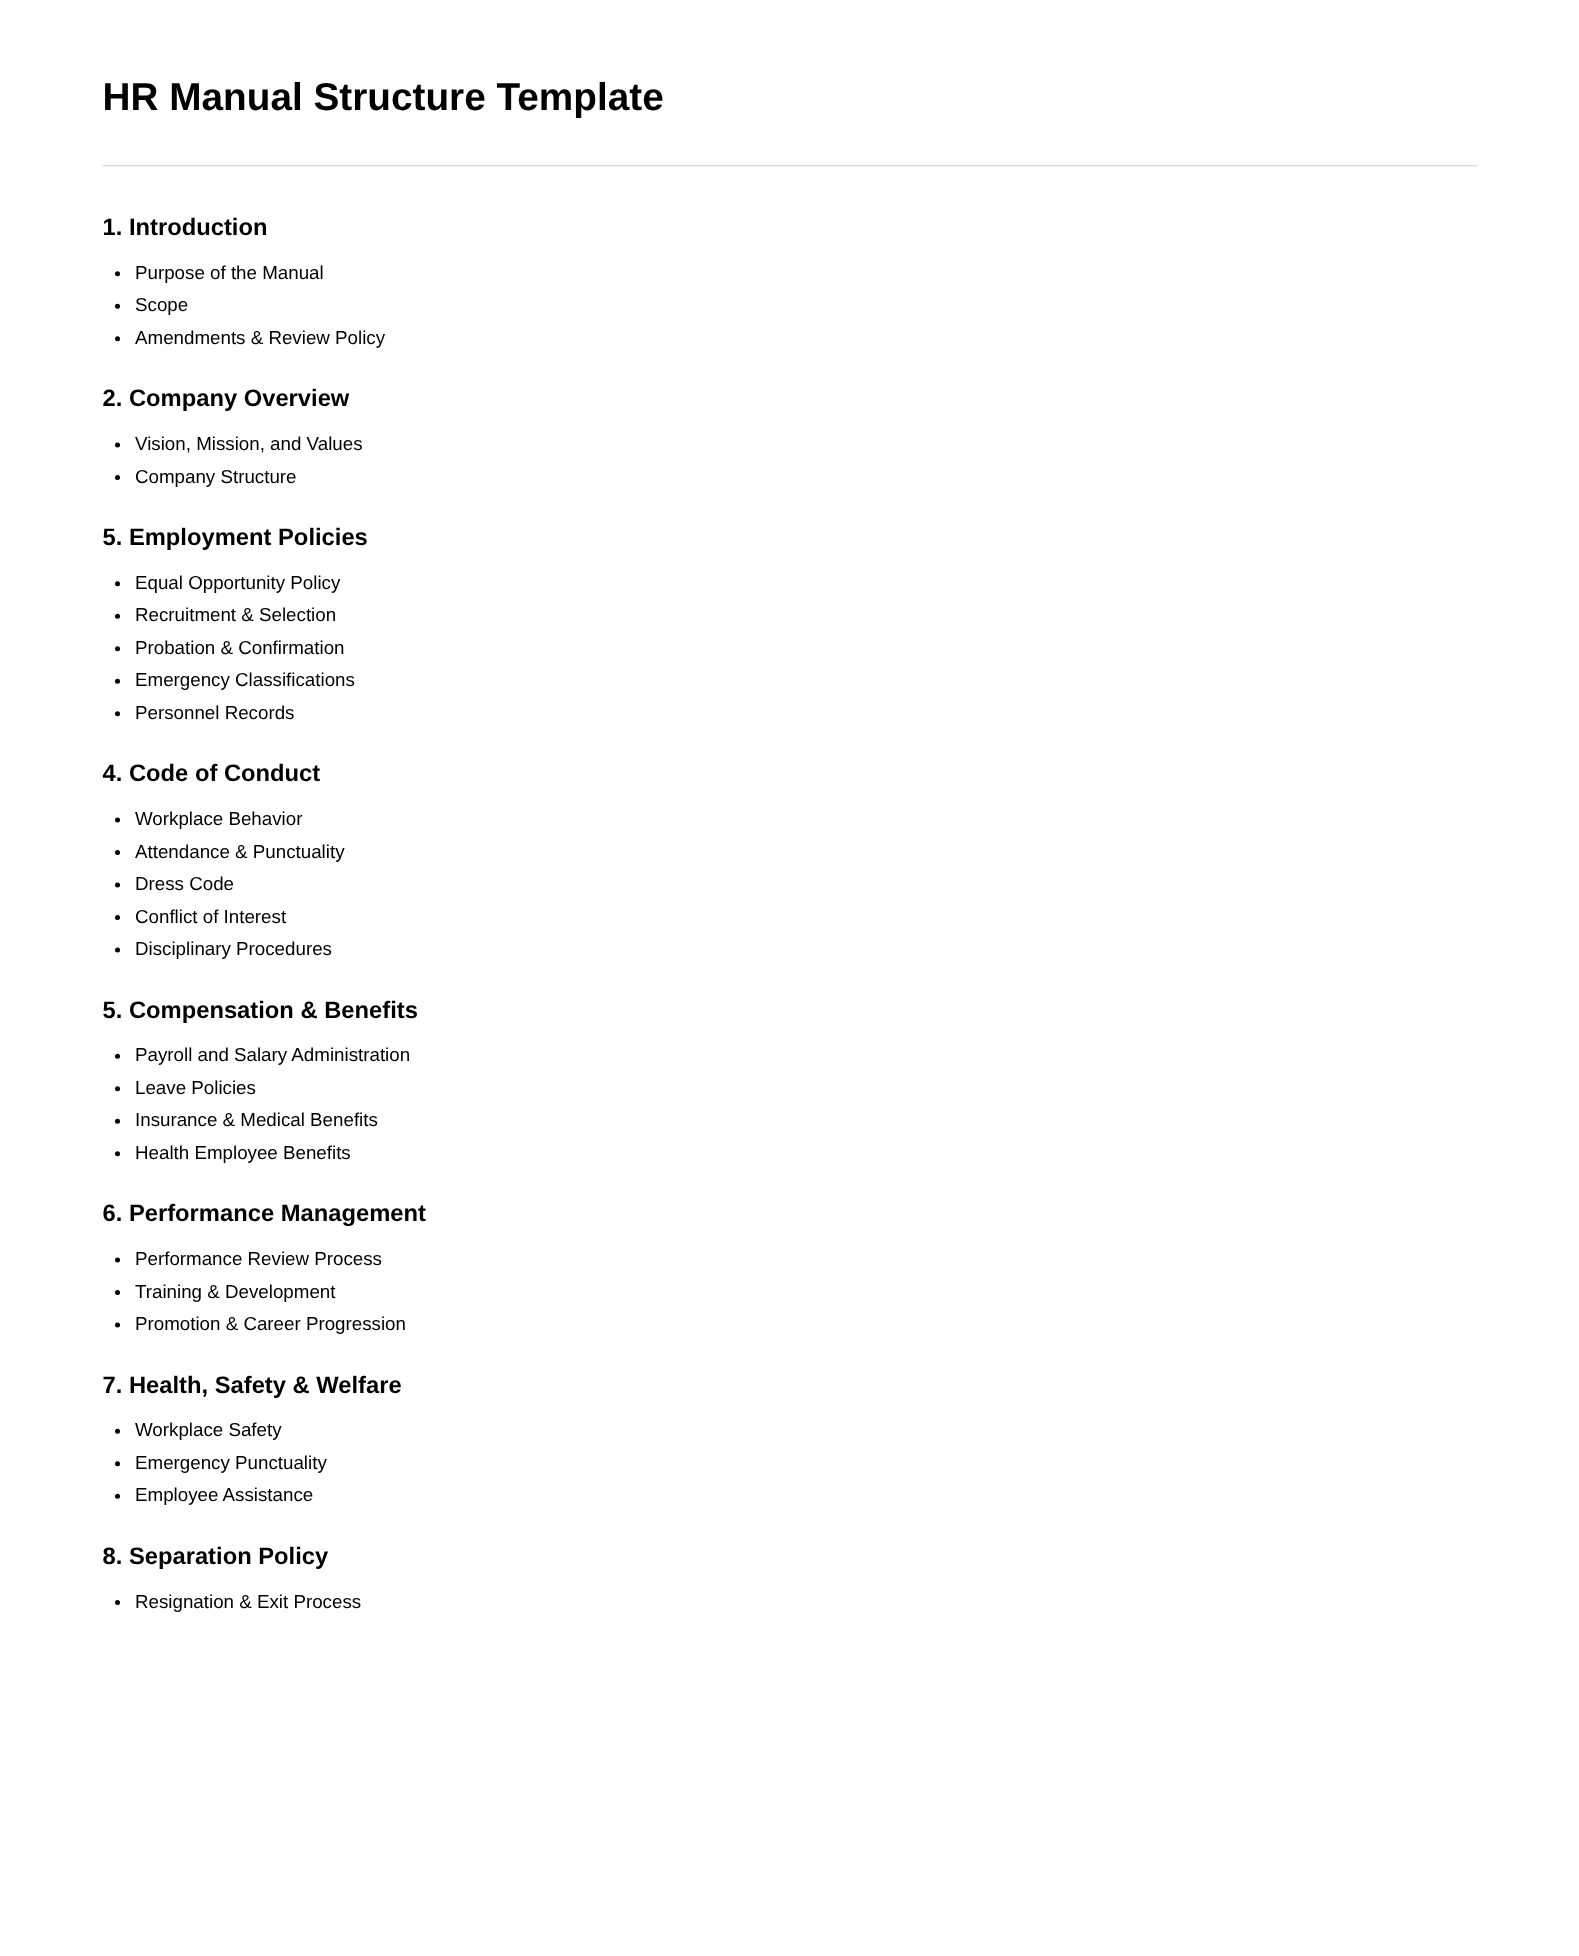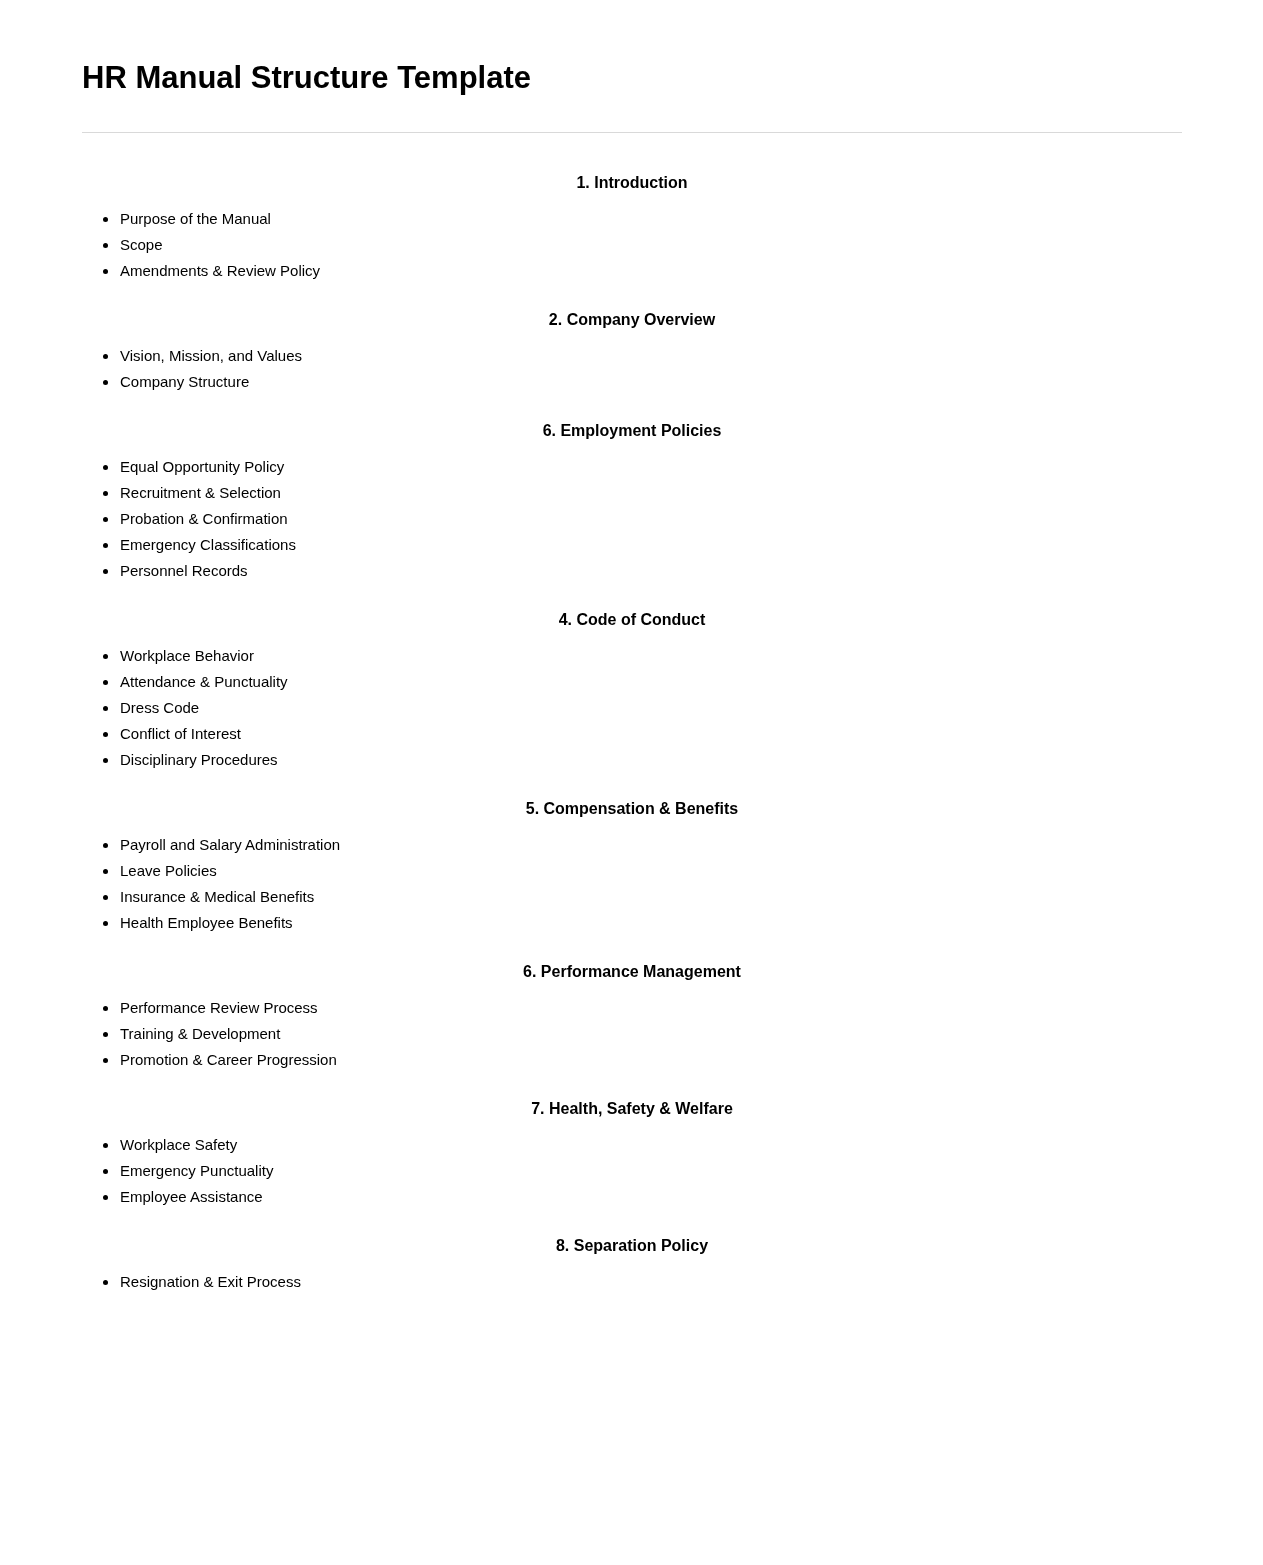--- a/index.html
+++ b/index.html
@@ -21,28 +21,27 @@
     line-height: 36px;
     font-weight: 700;
     margin: 0 0 36px 0;
   }
   hr.title-divider {
     border: 0;
     border-top: 1px solid #d9d9d9;
     margin: 0 0 38px 0;
   }
   h2.section-heading {
-    font-size: 16px;
+    font-size: 19px;
     line-height: 23px;
     font-weight: 700;
     margin: 24px 0 12px 0;
-    text-align: center;
   }
   ul.section-items {
-    margin: 12px;
+    margin: 0;
     padding: 0 0 0 25px;
     list-style: disc;
   }
   ul.section-items li {
     font-size: 15px;
     line-height: 26px;
     padding-left: 1px;
   }
 </style>
 </head>
@@ -61,21 +60,21 @@
         </ul>
       </section>
       <section>
         <h2 class="section-heading">2. Company Overview</h2>
         <ul class="section-items">
           <li>Vision, Mission, and Values</li>
           <li>Company Structure</li>
         </ul>
       </section>
       <section>
-        <h2 class="section-heading">6. Employment Policies</h2>
+        <h2 class="section-heading">5. Employment Policies</h2>
         <ul class="section-items">
           <li>Equal Opportunity Policy</li>
           <li>Recruitment &amp; Selection</li>
           <li>Probation &amp; Confirmation</li>
           <li>Emergency Classifications</li>
           <li>Personnel Records</li>
         </ul>
       </section>
       <section>
         <h2 class="section-heading">4. Code of Conduct</h2>

